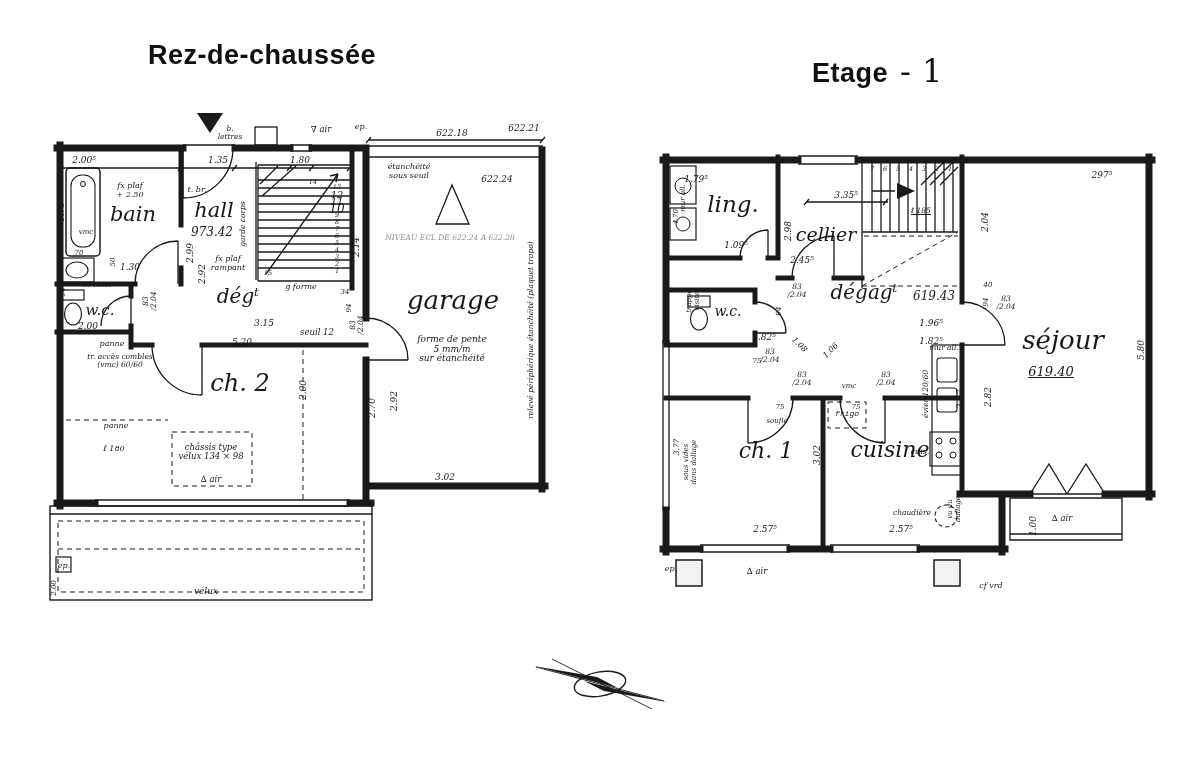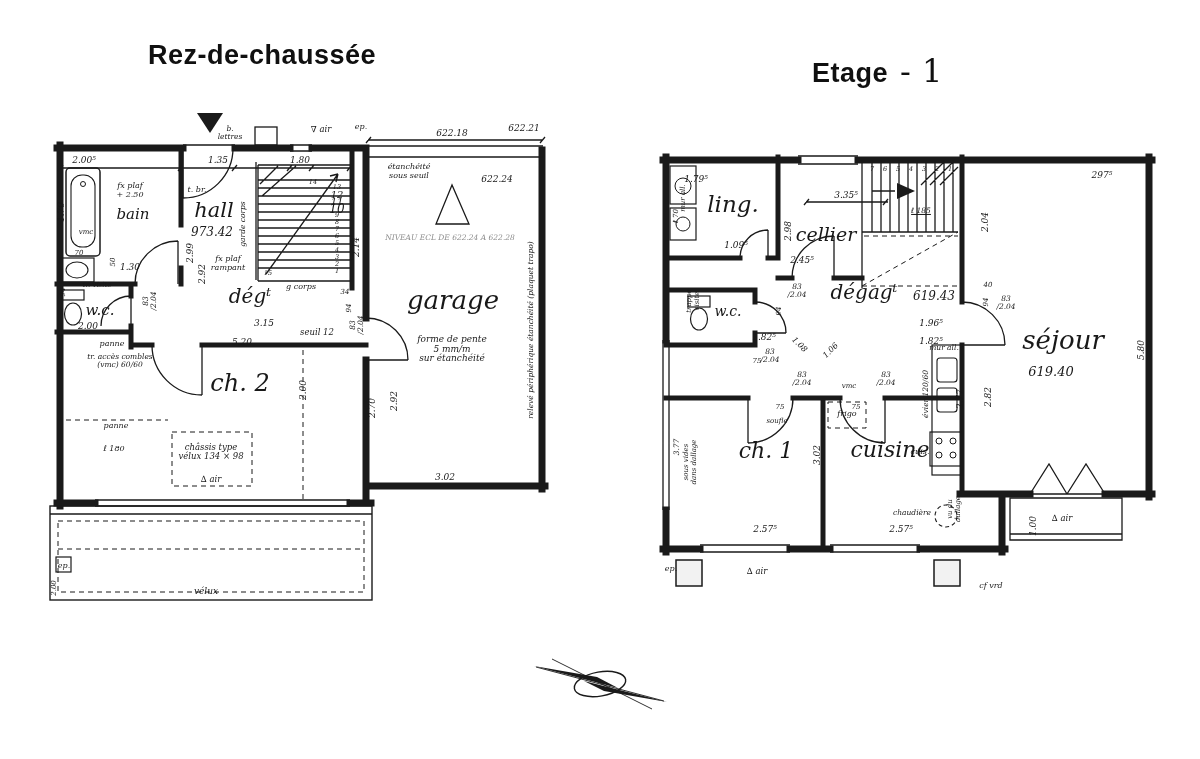--- a/index.html
+++ b/index.html
@@ -127,39 +127,39 @@
     <div class="lbl dim" style="left: 84px; top: 161px; transform: translate(-50%, -50%);">2.00⁵</div>
     <div class="lbl dim" style="left: 218px; top: 161px; transform: translate(-50%, -50%);">1.35</div>
     <div class="lbl dim" style="left: 300px; top: 161px; transform: translate(-50%, -50%);">1.80</div>
     <div class="lbl note" style="left: 130px; top: 191px; transform: translate(-50%, -50%);">fx plaf
 + 2.50</div>
     <div class="lbl note" style="left: 197px; top: 190px; transform: translate(-50%, -50%);">t. br.</div>
     <div class="lbl note" style="left: 243px; top: 224px; font-size: 7.5px; transform: translate(-50%, -50%) rotate(-90deg);">garde corps</div>
     <div class="lbl dim" style="left: 62px; top: 212px; transform: translate(-50%, -50%) rotate(-90deg);">1.70</div>
     <div class="lbl note" style="left: 86px; top: 233px; font-size: 7px; transform: translate(-50%, -50%);">vmc</div>
     <div class="lbl dim" style="left: 79px; top: 254px; font-size: 7px; transform: translate(-50%, -50%);">70</div>
-    <div class="lbl room" style="left: 133px; top: 214px; font-size: 15px; transform: translate(-50%, -50%); font-style: italic;">bain</div>
+    <div class="lbl room" style="left: 133px; top: 214px; font-size: 21px; transform: translate(-50%, -50%); font-style: italic;">bain</div>
     <div class="lbl room" style="left: 214px; top: 210px; font-size: 21px; transform: translate(-50%, -50%);">hall</div>
     <div class="lbl level" style="left: 212px; top: 232px; transform: translate(-50%, -50%);">973.42</div>
     <div class="lbl dim" style="left: 191px; top: 253px; transform: translate(-50%, -50%) rotate(-90deg);">2.99</div>
     <div class="lbl dim" style="left: 203px; top: 274px; transform: translate(-50%, -50%) rotate(-90deg);">2.92</div>
     <div class="lbl note" style="left: 228px; top: 264px; transform: translate(-50%, -50%);">fx plaf
 rampant</div>
     <div class="lbl dim" style="left: 130px; top: 268px; transform: translate(-50%, -50%);">1.30</div>
     <div class="lbl dim" style="left: 114px; top: 262px; font-size: 7px; transform: translate(-50%, -50%) rotate(-90deg);">50</div>
     <div class="lbl note" style="left: 97px; top: 286px; font-size: 7px; transform: translate(-50%, -50%);">tr. visite</div>
     <div class="lbl dim" style="left: 64px; top: 292px; font-size: 7px; transform: translate(-50%, -50%) rotate(-90deg);">94</div>
     <div class="lbl room" style="left: 100px; top: 310px; font-size: 15px; transform: translate(-50%, -50%);">w.c.</div>
     <div class="lbl dim" style="left: 150px; top: 301px; font-size: 7.5px; transform: translate(-50%, -50%) rotate(-90deg);">83
 /2.04</div>
     <div class="lbl dim" style="left: 88px; top: 327px; transform: translate(-50%, -50%);">2.00</div>
-    <div class="lbl room" style="left: 250px; top: 297px; transform: translate(-50%, -50%);">dégᵗ</div>
+    <div class="lbl room" style="left: 238px; top: 297px; transform: translate(-50%, -50%);">dégᵗ</div>
     <div class="lbl dim" style="left: 224px; top: 324px; transform: translate(-50%, -50%); margin-left: 40px;">3.15</div>
     <div class="lbl dim" style="left: 242px; top: 343px; transform: translate(-50%, -50%);">5.20</div>
-    <div class="lbl note" style="left: 301px; top: 287px; transform: translate(-50%, -50%);">g corps</div>
+    <div class="lbl note" style="left: 301px; top: 287px; transform: translate(-50%, -50%);">g forme</div>
     <div class="lbl dim" style="left: 345px; top: 293px; font-size: 7px; transform: translate(-50%, -50%);">34</div>
     <div class="lbl dim" style="left: 350px; top: 308px; font-size: 7px; transform: translate(-50%, -50%) rotate(-90deg);">94</div>
     <div class="lbl dim" style="left: 357px; top: 325px; font-size: 7.5px; transform: translate(-50%, -50%) rotate(-90deg);">83
 /2.04</div>
     <div class="lbl dim" style="left: 357px; top: 247px; transform: translate(-50%, -50%) rotate(-90deg);">2.14</div>
     <div class="lbl note" style="left: 317px; top: 333px; font-size: 8.5px; transform: translate(-50%, -50%);">seuil 12</div>
     <div class="lbl room" style="left: 453px; top: 300px; font-size: 26px; transform: translate(-50%, -50%);">garage</div>
     <div class="lbl note" style="left: 452px; top: 350px; font-size: 9px; transform: translate(-50%, -50%);">forme de pente
 5 mm/m
 sur étanchéité</div>
@@ -227,27 +227,27 @@
 /2.04</div>
     <div class="lbl dim" style="left: 886px; top: 379px; font-size: 7.5px; transform: translate(-50%, -50%);">83
 /2.04</div>
     <div class="lbl dim" style="left: 799px; top: 345px; font-size: 8px; transform: translate(-50%, -50%) rotate(45deg);">1.08</div>
     <div class="lbl dim" style="left: 831px; top: 351px; font-size: 8px; transform: translate(-50%, -50%) rotate(-45deg);">1.06</div>
     <div class="lbl dim" style="left: 757px; top: 362px; font-size: 7px; transform: translate(-50%, -50%);">75</div>
     <div class="lbl dim" style="left: 780px; top: 408px; font-size: 7px; transform: translate(-50%, -50%);">75</div>
     <div class="lbl dim" style="left: 856px; top: 408px; font-size: 7px; transform: translate(-50%, -50%);">75</div>
     <div class="lbl note" style="left: 777px; top: 390px; font-size: 7px; transform: translate(-50%, -50%); margin-top: 32px;">soufle</div>
     <div class="lbl note" style="left: 849px; top: 387px; font-size: 7px; transform: translate(-50%, -50%);">vmc</div>
-    <div class="lbl note" style="left: 847px; top: 414px; transform: translate(-50%, -50%);">frigo</div>
+    <div class="lbl note" style="left: 847px; top: 414px; transform: translate(-50%, -50%); font-family: Liberation Mono, monospace;">frigo</div>
     <div class="lbl dim" style="left: 988px; top: 286px; font-size: 7px; transform: translate(-50%, -50%);">40</div>
     <div class="lbl dim" style="left: 987px; top: 302px; font-size: 7px; transform: translate(-50%, -50%) rotate(-90deg);">94</div>
     <div class="lbl dim" style="left: 1006px; top: 303px; font-size: 7.5px; transform: translate(-50%, -50%);">83
 /2.04</div>
     <div class="lbl room" style="left: 1063px; top: 340px; font-size: 26px; transform: translate(-50%, -50%);">séjour</div>
-    <div class="lbl level" style="left: 1051px; top: 372px; font-size: 13px; transform: translate(-50%, -50%);">619.40</div>
+    <div class="lbl level" style="left: 1051px; top: 372px; font-size: 13px; transform: translate(-50%, -50%); text-decoration: underline;">619.40</div>
     <div class="lbl dim" style="left: 1142px; top: 350px; transform: translate(-50%, -50%) rotate(-90deg);">5.80</div>
     <div class="lbl dim" style="left: 989px; top: 397px; transform: translate(-50%, -50%) rotate(-90deg);">2.82</div>
     <div class="lbl dim" style="left: 961px; top: 399px; transform: translate(-50%, -50%) rotate(-90deg);">2.77</div>
     <div class="lbl note" style="left: 944px; top: 348px; font-size: 7.5px; transform: translate(-50%, -50%);">mur all.</div>
     <div class="lbl note" style="left: 926px; top: 394px; font-size: 7.5px; transform: translate(-50%, -50%) rotate(-90deg);">évier 120/60</div>
     <div class="lbl note" style="left: 920px; top: 452px; transform: translate(-50%, -50%);">cuis.</div>
     <div class="lbl room" style="left: 766px; top: 451px; font-size: 22px; transform: translate(-50%, -50%);">ch. 1</div>
     <div class="lbl dim" style="left: 818px; top: 455px; transform: translate(-50%, -50%) rotate(-90deg);">3.02</div>
     <div class="lbl room" style="left: 890px; top: 450px; font-size: 22px; transform: translate(-50%, -50%);">cuisine</div>
     <div class="lbl note" style="left: 691px; top: 462px; font-size: 7px; transform: translate(-50%, -50%) rotate(-90deg);">sous vides

